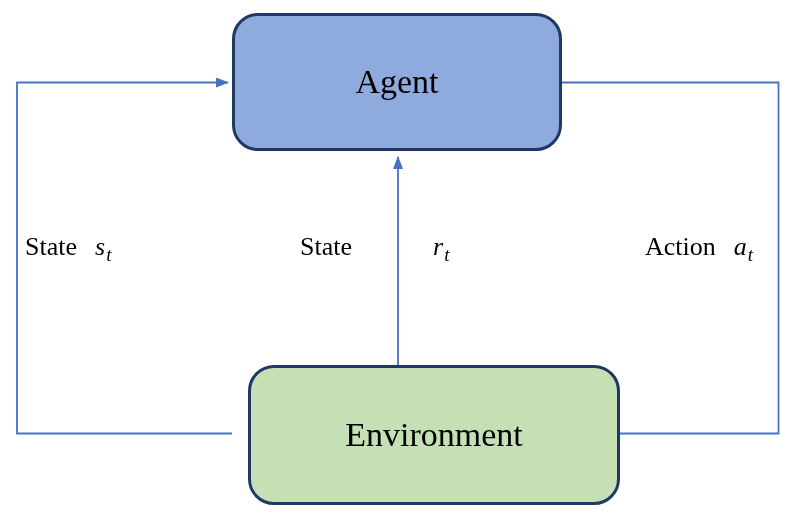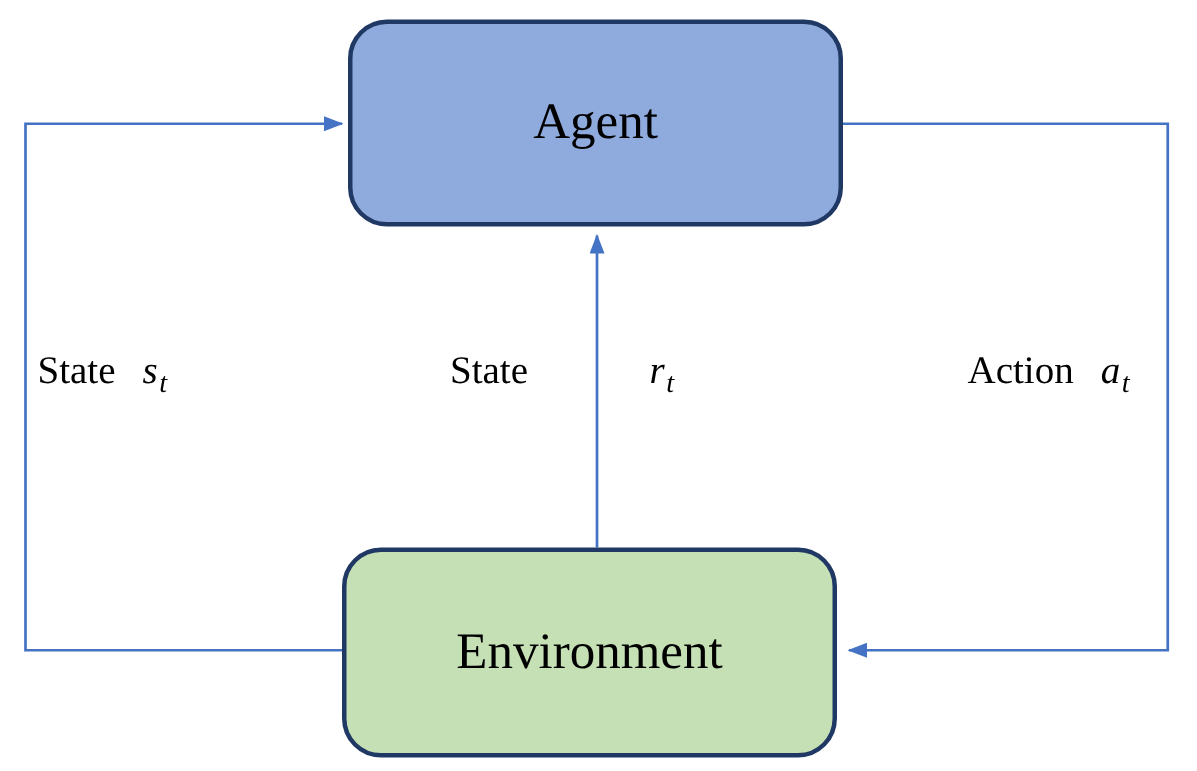--- a/index.html
+++ b/index.html
@@ -43,23 +43,23 @@
     color: var(--text, #000000);
   }
   .node-agent {
     left: 232px;
     top: 13px;
     width: 330px;
     height: 138px;
     background: var(--agent-fill, #8FAADC);
   }
   .node-environment {
-    left: 228px;
+    left: 248px;
     top: 365px;
-    width: 330px;
+    width: 372px;
     height: 140px;
     background: var(--environment-fill, #C5E0B4);
   }
   .edge-label {
     position: absolute;
     top: 229px;
     height: 36px;
     line-height: 36px;
     font-size: 26px;
     color: var(--text, #000000);

